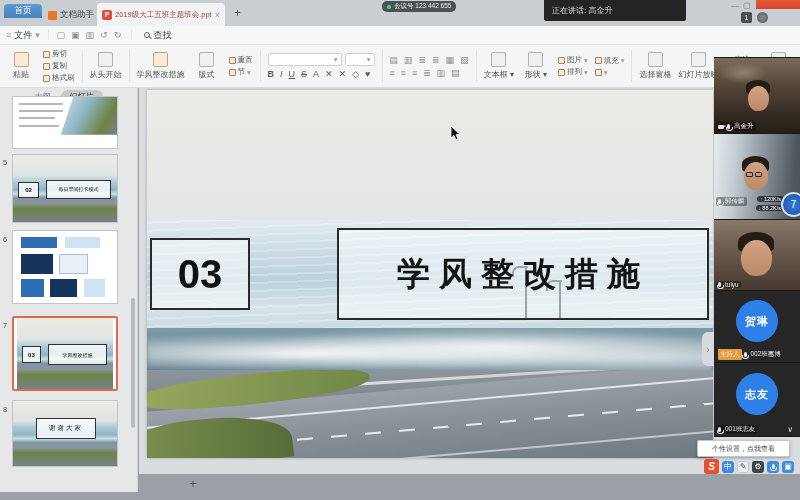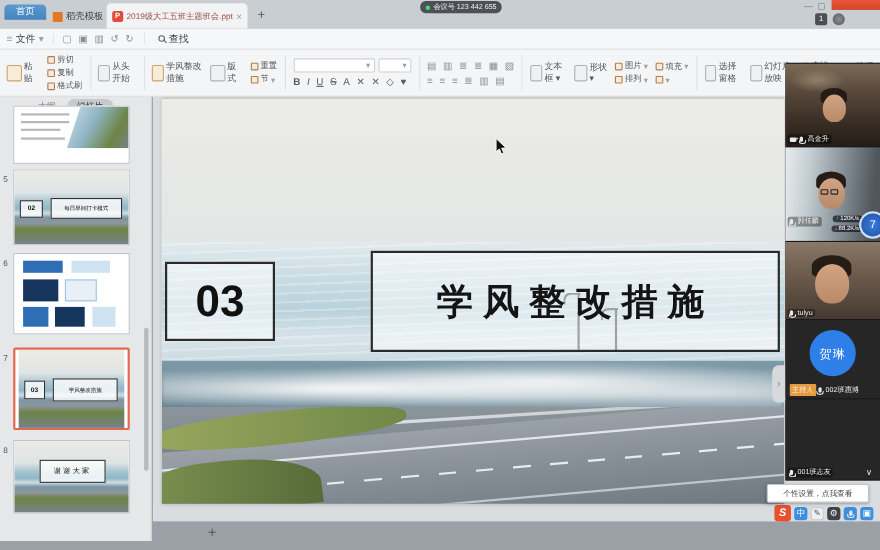--- a/index.html
+++ b/index.html
@@ -38,21 +38,21 @@
   .mag { width:6px; height:6px; border:1px solid #666; border-radius:50%; position:relative; display:inline-block; }
   .mag::after { content:""; position:absolute; width:4px; height:1px; background:#666; transform:rotate(45deg); right:-3px; bottom:-1px; }
   .mb-right { margin-left:auto; display:flex; gap:9px; align-items:center; padding-right:18px; color:#4c5054; }
   .chk { color:#2eaa5e; }
   .shico { color:#777; font-size:8px; border:1px solid #999; border-radius:1px; padding:0 1px; line-height:8px; }
   .qm { width:10px; height:10px; border:1px solid #888; border-radius:50%; font-size:7px; display:flex; align-items:center; justify-content:center; color:#777; }
 
   
   .ribbon { position:absolute; left:0; top:45px; width:800px; height:43px; background:#f4f5f6; border-bottom:1px solid #dcdee0; display:flex; align-items:stretch; padding:3px 0 3px 6px; gap:7px; }
   .rdiv { width:1px; background:#e0e2e4; margin:2px 0; }
-  .bigbtn { display:flex; flex-direction:row; align-items:center; justify-content:center; gap:2px; font-size:8px; color:#555; min-width:30px; }
+  .bigbtn { display:flex; flex-direction:column; align-items:center; justify-content:center; gap:2px; font-size:8px; color:#555; min-width:30px; }
   .bigico { width:15px; height:15px; border:1px solid #cba272; background:#f8ecd9; border-radius:2px; }
   .bigico.gray { border-color:#aeb2b6; background:#eef0f1; }
   .smallcol { display:flex; flex-direction:column; justify-content:center; gap:2px; }
   .smallbtn { font-size:7.5px; color:#555; display:flex; align-items:center; gap:2px; white-space:nowrap; }
   .si { display:inline-block; width:7px; height:7px; border:1px solid #b08050; background:#f6ead9; border-radius:1px; }
   .fontgrp { display:flex; flex-direction:column; justify-content:center; gap:3px; }
   .selrow { display:flex; gap:3px; }
   .sel { height:13px; border:1px solid #cfd2d5; background:#fff; border-radius:2px; font-size:7.5px; color:#999; display:flex; align-items:center; justify-content:space-between; padding:0 3px; }
   .fmtrow { display:flex; gap:6px; font-size:9px; color:#5a5e62; align-items:center; }
   .fmtrow .b{font-weight:bold;} .fmtrow .i{font-style:italic;} .fmtrow .u{text-decoration:underline;} .fmtrow .s{text-decoration:line-through;}
@@ -123,21 +123,21 @@
   .lens { width:7px; height:5px; border:1px solid #20242a; border-radius:1px; }
   .vlabel { position:absolute; left:2px; bottom:2px; display:flex; align-items:center; gap:2px; background:rgba(0,0,0,.35); border-radius:2px; padding:0 2px; max-width:82px; }
   .vlabel span { color:#eee; font-size:6.5px; white-space:nowrap; }
   .mic { display:inline-block; width:3px; height:5px; background:#e8e8e8; border-radius:1.5px; position:relative; margin:0 2px 0 0; flex:none; }
   .mic::after { content:""; position:absolute; left:-1.5px; top:2.5px; width:5px; height:3px; border:1px solid #e8e8e8; border-top:none; border-radius:0 0 3px 3px; }
   .cam { display:inline-block; width:6px; height:4px; background:#e8e8e8; border-radius:1px; position:relative; margin-right:1px; flex:none; }
   .cam::after { content:""; position:absolute; right:-2px; top:0.5px; border-left:2px solid #e8e8e8; border-top:1.5px solid transparent; border-bottom:1.5px solid transparent; }
   .netpill { position:absolute; background:rgba(8,10,18,.65); border-radius:5px; padding:0 3px; font-size:5.5px; color:#fff; display:flex; gap:1px; align-items:center; white-space:nowrap; }
   .up { color:#4fc3f7; } .down { color:#ffb74d; }
   .netbadge { position:absolute; right:-6px; top:58px; width:25px; height:25px; border-radius:50%; background:radial-gradient(#3b7be0,#1d4e9e); border:2px solid #cfe0f5; color:#fff; font-size:10px; display:flex; align-items:center; justify-content:center; }
-  .bluecircle { position:absolute; left:50%; transform:translateX(-50%); width:42px; height:42px; border-radius:50%; background:#2f7fe8; color:#fff; font-size:11px; display:flex; align-items:center; justify-content:center; letter-spacing:1px; }
+  .bluecircle { position:absolute; left:50%; transform:translateX(-50%); width:42px; height:42px; border-radius:50%; background:#2f7fe8; color:#fff; font-size:11px; display:flex; align-items:center; justify-content:center; letter-spacing:1px;font-weight:bold; }
   .hostbadge { background:#e69b3f; color:#fff; font-size:6.5px; padding:1px 2px; border-radius:1px; flex:none; }
   .chev { position:absolute; right:7px; bottom:2px; color:#ddd; font-size:8px; }
   .handle { position:absolute; left:-12px; top:275px; width:12px; height:34px; background:#d7dadc; border-radius:6px 0 0 6px; color:#8a8f93; font-size:10px; display:flex; align-items:center; justify-content:center; }
 
   .tooltip { position:absolute; left:697px; top:440px; width:93px; height:17px; background:#fff; border:1px solid #c3c6c9; border-radius:2px; box-shadow:0 1px 3px rgba(0,0,0,.3); display:flex; align-items:center; justify-content:center; z-index:60; }
   .tooltip span { font-size:7px; color:#444; white-space:nowrap; }
   .taskbar { position:absolute; left:704px; top:459px; display:flex; gap:3px; align-items:center; z-index:55; }
   .tb-wps { width:15px; height:15px; background:#e8502f; border-radius:3px; color:#fff; font-weight:bold; font-style:italic; font-size:10px; display:flex; align-items:center; justify-content:center; }
   .tb-ico { width:12px; height:12px; border-radius:3px; background:#3e8ee0; color:#fff; font-size:8px; display:flex; align-items:center; justify-content:center; }
   .tb-ico.dark { background:#3f4348; }
@@ -145,39 +145,40 @@
 </style>
 </head>
 <body>
 
 <div id="stage">
 
   <div class="tabbar">
     <div class="tab-home">首页</div>
     <div class="tab-template">
       <span class="tpl-ico"></span>
-      <span>稻壳模板</span>
+      <span>文档助手</span>
     </div>
     <div class="tab-doc">
       <span class="doc-ico">P</span>
       <span class="doc-name">2019级大工五班主题班会.pptx</span>
       <span class="tab-close">×</span>
     </div>
     <div class="tab-new">+</div>
     <span class="winmin">—</span>
     <span class="winmax">▢</span>
     <div class="wincorner"></div>
     <div class="userbadge">1</div>
     <div class="useravatar"></div>
   </div>
 
   <div class="meet-badge">
     <span class="dot"></span>
     <span>会议号 123 442 655</span>
   </div>
+  <div class="speak-banner">正在讲话: 高金升</div>
 
   <div class="menubar">
     <div class="mb-file">
       <span class="glyph">≡</span>
       <span>文件</span>
       <span class="glyph">▾</span>
     </div>
     <div class="mb-qicons">
       <span>▢</span>
       <span>▣</span>
@@ -464,20 +465,21 @@
     <div class="vtile t4">
       <div class="bluecircle" style="top:9px;">贺琳</div>
       <div class="vlabel" style="background:none;">
         <span class="hostbadge">主持人</span>
         <span class="mic"></span>
         <span>002班惠博</span>
       </div>
     </div>
 
     <div class="vtile t5">
+      <div class="bluecircle" style="top:10px;">志友</div>
       <div class="vlabel">
         <span class="mic"></span>
         <span>001班志友</span>
       </div>
       <span class="chev">∨</span>
     </div>
   </div>
 
   <div class="tooltip">
     <span>个性设置，点我查看</span>

